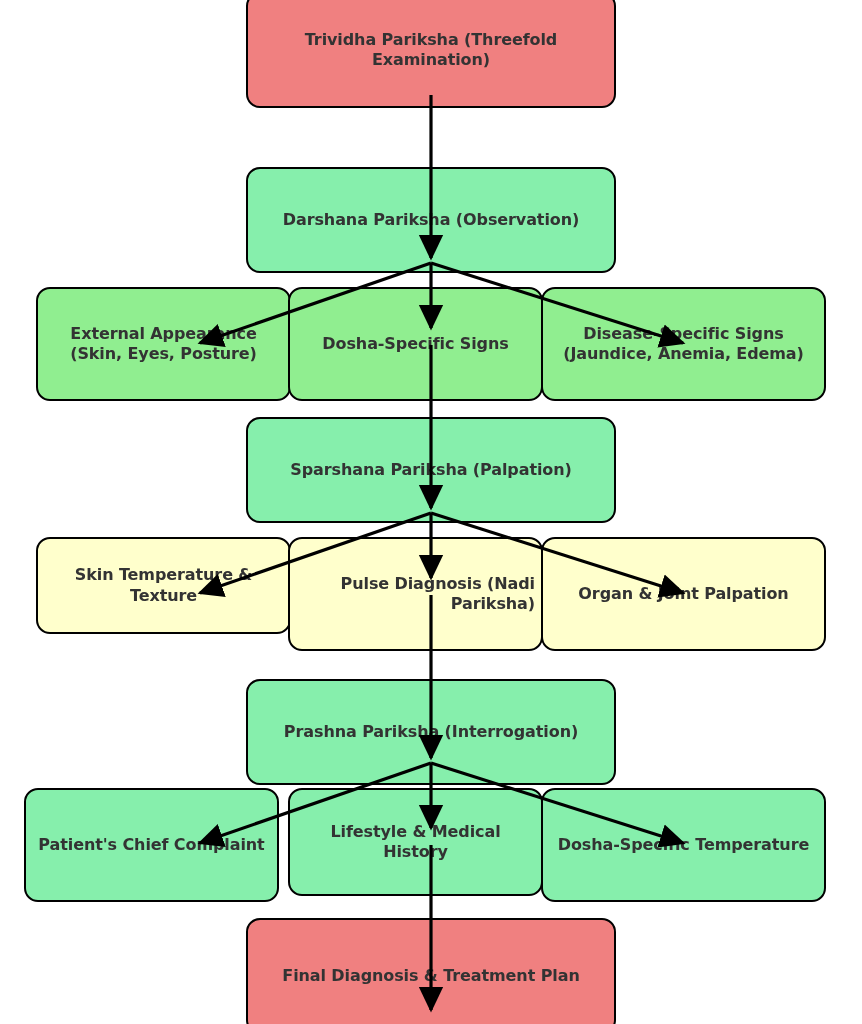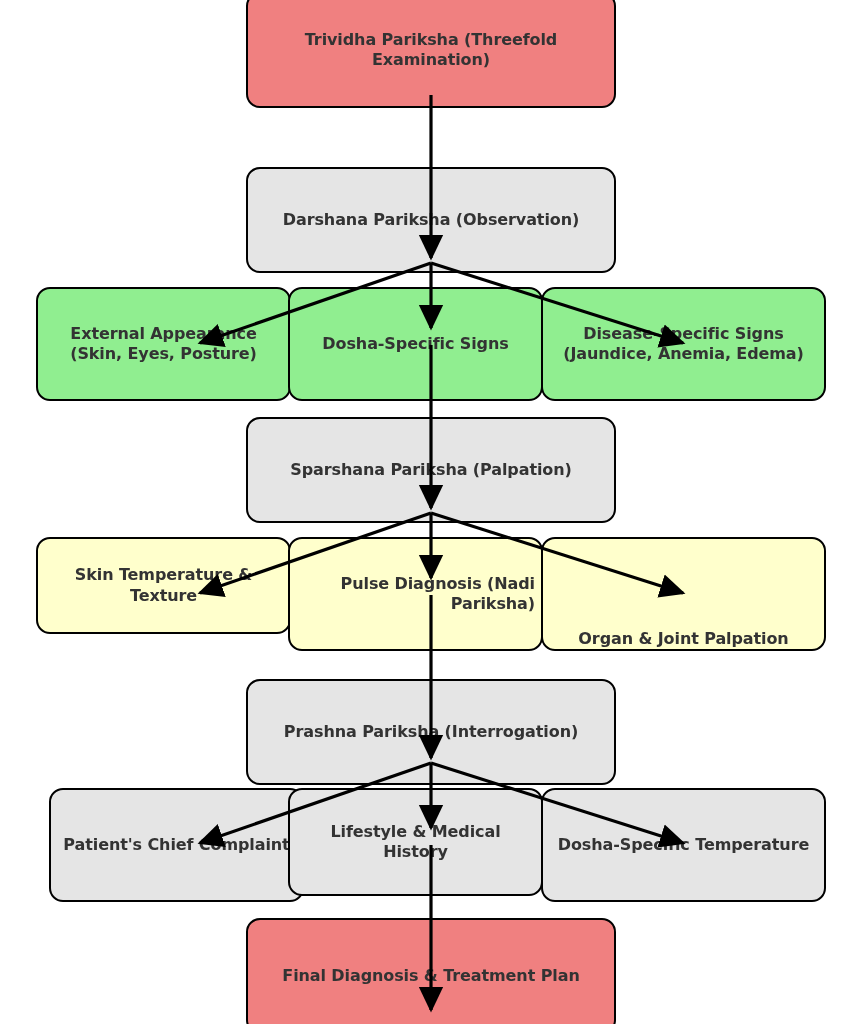--- a/index.html
+++ b/index.html
@@ -38,21 +38,21 @@
   .node .label {
     font-weight: bold;
     font-size: 16px;
     line-height: 1.28;
     color: #333333;
     letter-spacing: -0.1px;
     white-space: pre-line;
     padding: 0 6px;
   }
   .n-red   { background: #f08080; }
-  .n-blue  { background: #e5e5e5; }
+  .n-blue  { background: #86efac; }
   .n-green { background: #90ee90; }
   .n-yellow{ background: #ffffcc; }
 </style>
 </head>
 <body>
 
 <div id="diagram">
 
   <div id="node-layer">
       <div class="node n-red" style="left: 246px; top: -8px; width: 370px; height: 116px;">
@@ -74,27 +74,27 @@
       </div>
       <div class="node n-blue" style="left: 246px; top: 417px; width: 370px; height: 106px;">
         <span class="label">Sparshana Pariksha (Palpation)</span>
       </div>
       <div class="node n-yellow" style="left: 36px; top: 537px; width: 255px; height: 97px;">
         <span class="label">Skin Temperature &amp; Texture</span>
       </div>
       <div class="node n-yellow" style="left: 288px; top: 537px; width: 255px; height: 114px; text-align: right;">
         <span class="label">Pulse Diagnosis (Nadi Pariksha)</span>
       </div>
-      <div class="node n-yellow" style="left: 541px; top: 537px; width: 285px; height: 114px; align-items: flex-end;">
+      <div class="node n-yellow" style="left: 541px; top: 537px; width: 285px; height: 114px;">
         <span class="label">Organ &amp; Joint Palpation</span>
       </div>
       <div class="node n-blue" style="left: 246px; top: 667px; width: 370px; height: 106px; margin-top: 12px;">
         <span class="label">Prashna Pariksha (Interrogation)</span>
       </div>
-      <div class="node n-blue" style="left: 49px; top: 788px; width: 255px; height: 114px;">
+      <div class="node n-blue" style="left: 24px; top: 788px; width: 255px; height: 114px;">
         <span class="label">Patient's Chief Complaint</span>
       </div>
       <div class="node n-blue" style="left: 288px; top: 788px; width: 255px; height: 108px;">
         <span class="label">Lifestyle &amp; Medical History</span>
       </div>
       <div class="node n-blue" style="left: 541px; top: 788px; width: 285px; height: 114px;">
         <span class="label">Dosha-Specific Temperature</span>
       </div>
       <div class="node n-red" style="left: 246px; top: 918px; width: 370px; height: 116px;">
         <span class="label">Final Diagnosis &amp; Treatment Plan</span>

